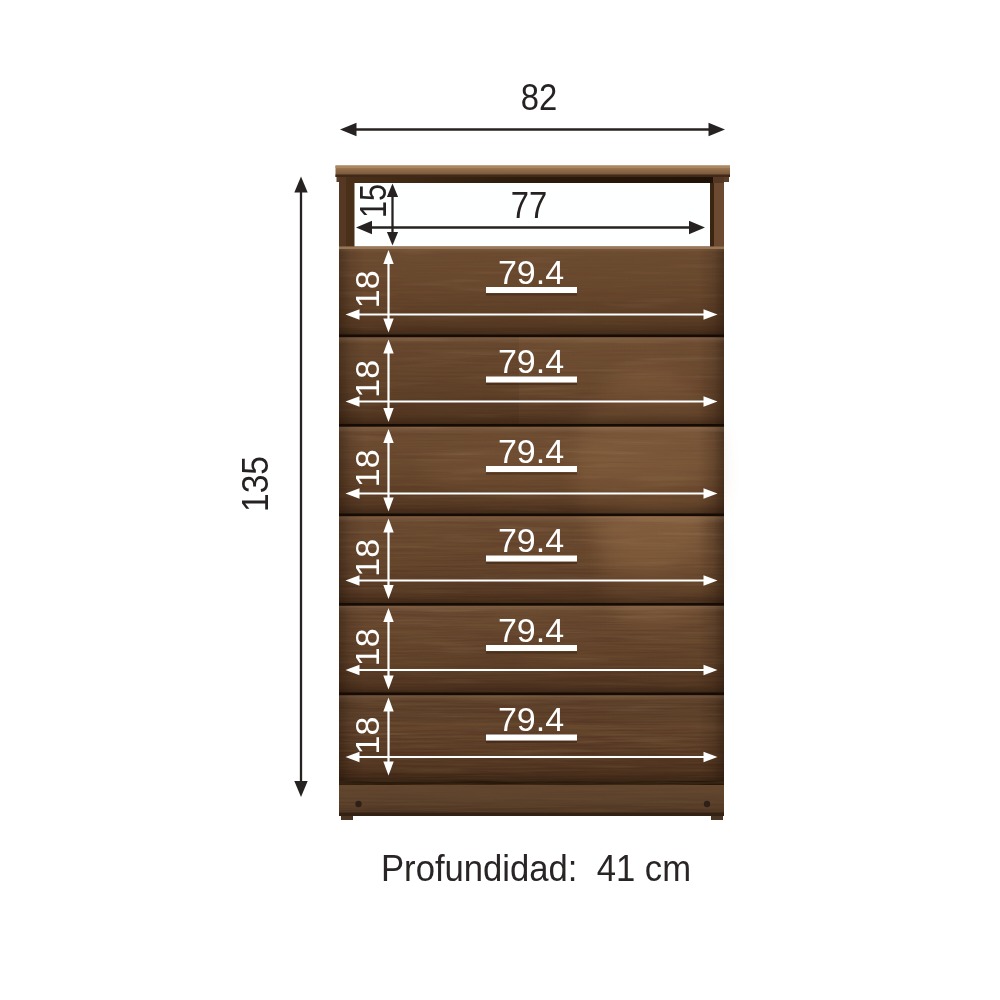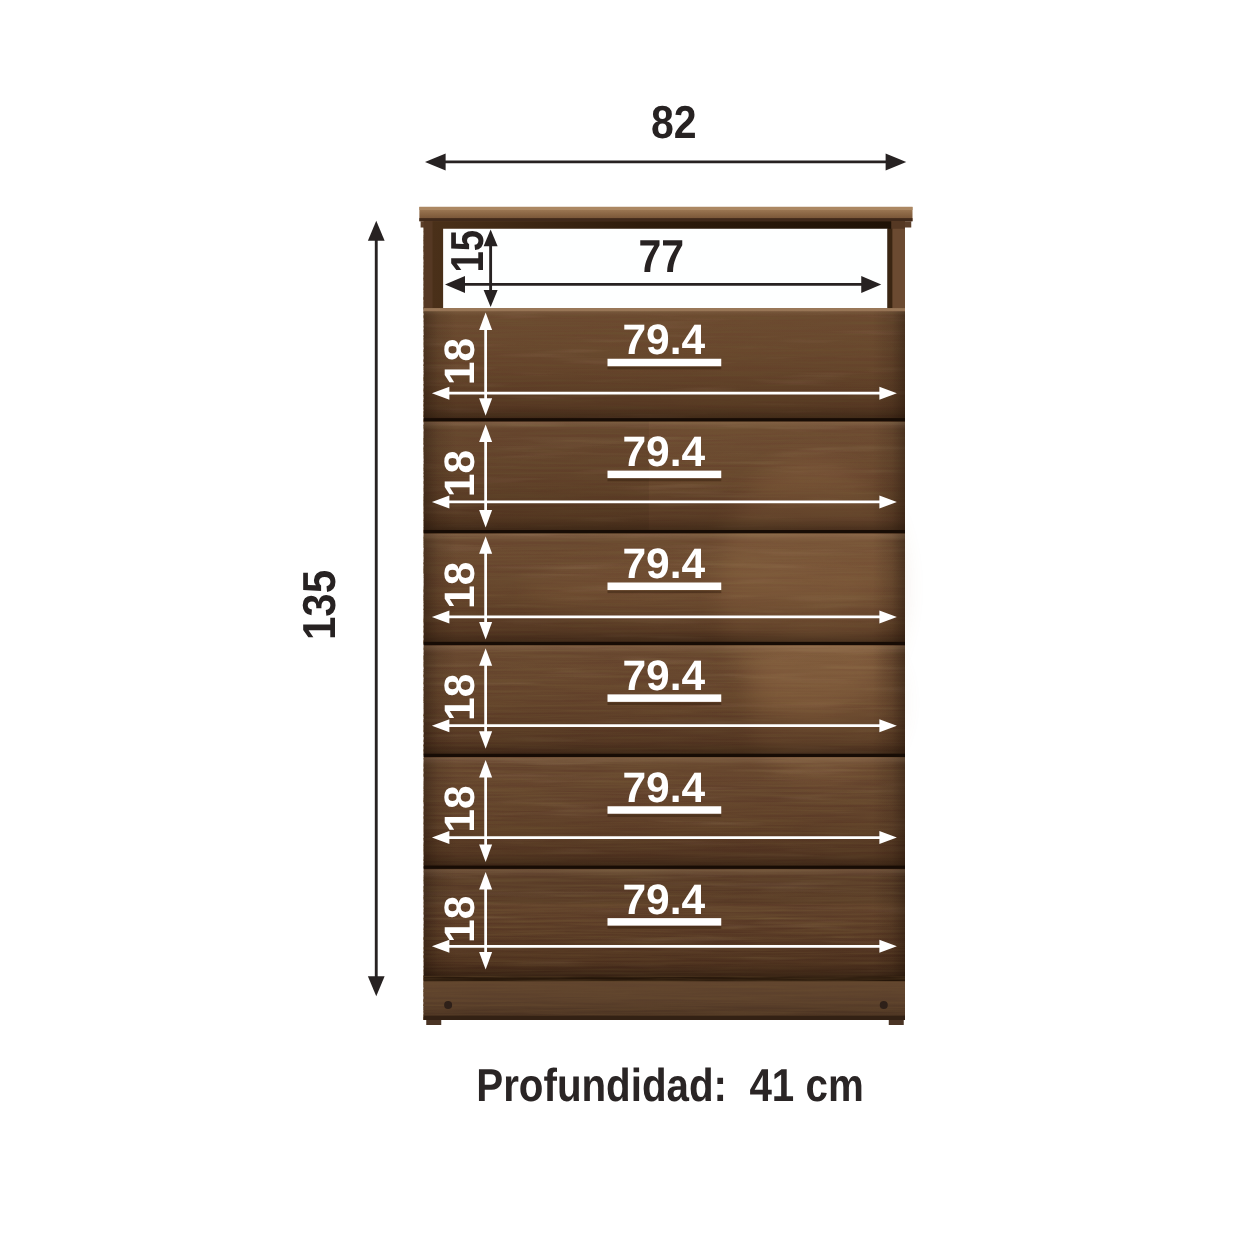--- a/index.html
+++ b/index.html
@@ -1,16 +1,16 @@
 <!DOCTYPE html>
 <html><head>
 <meta charset="utf-8">
 <style>
   html,body{margin:0;padding:0;background:#ffffff;}
-  .page{width:1000px;height:1000px;position:relative;background:#0f766e;overflow:hidden;font-weight:bold;}
+  .page{width:1000px;height:1000px;position:relative;background:#0f766e;overflow:hidden;}
   svg{display:block;}
   text{font-family:"Liberation Sans",sans-serif;}
 </style>
 </head>
 <body>
 <div class="page">
 <svg width="1000" height="1000" viewBox="0 0 1000 1000">
 <defs>
   <linearGradient id="bodyGrad" x1="0" y1="0" x2="0" y2="1">
     <stop offset="0" stop-color="#6f4a31"></stop>

